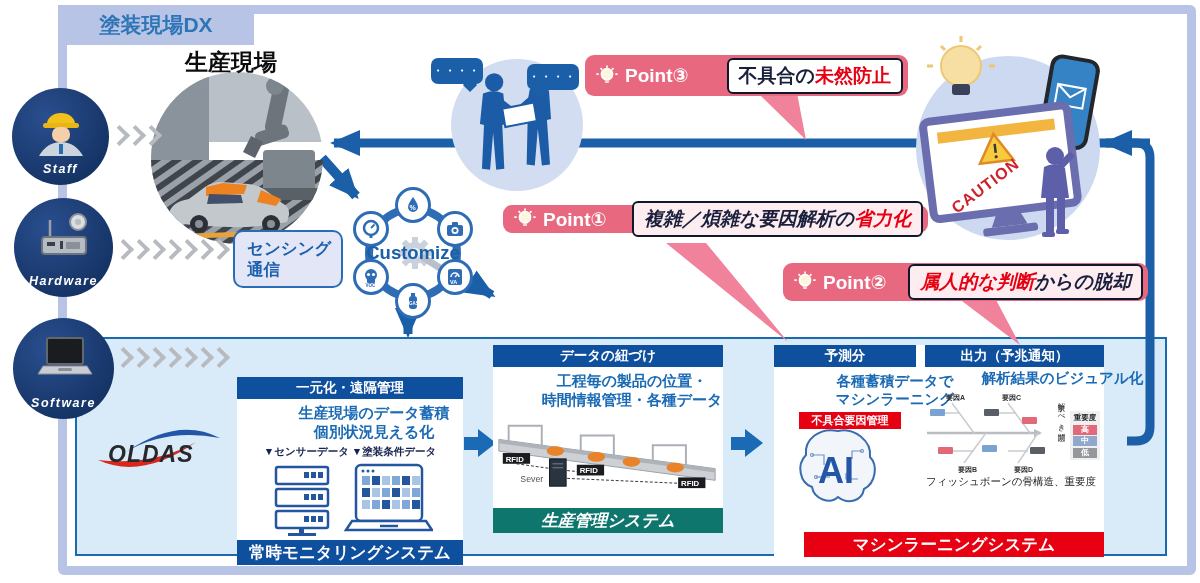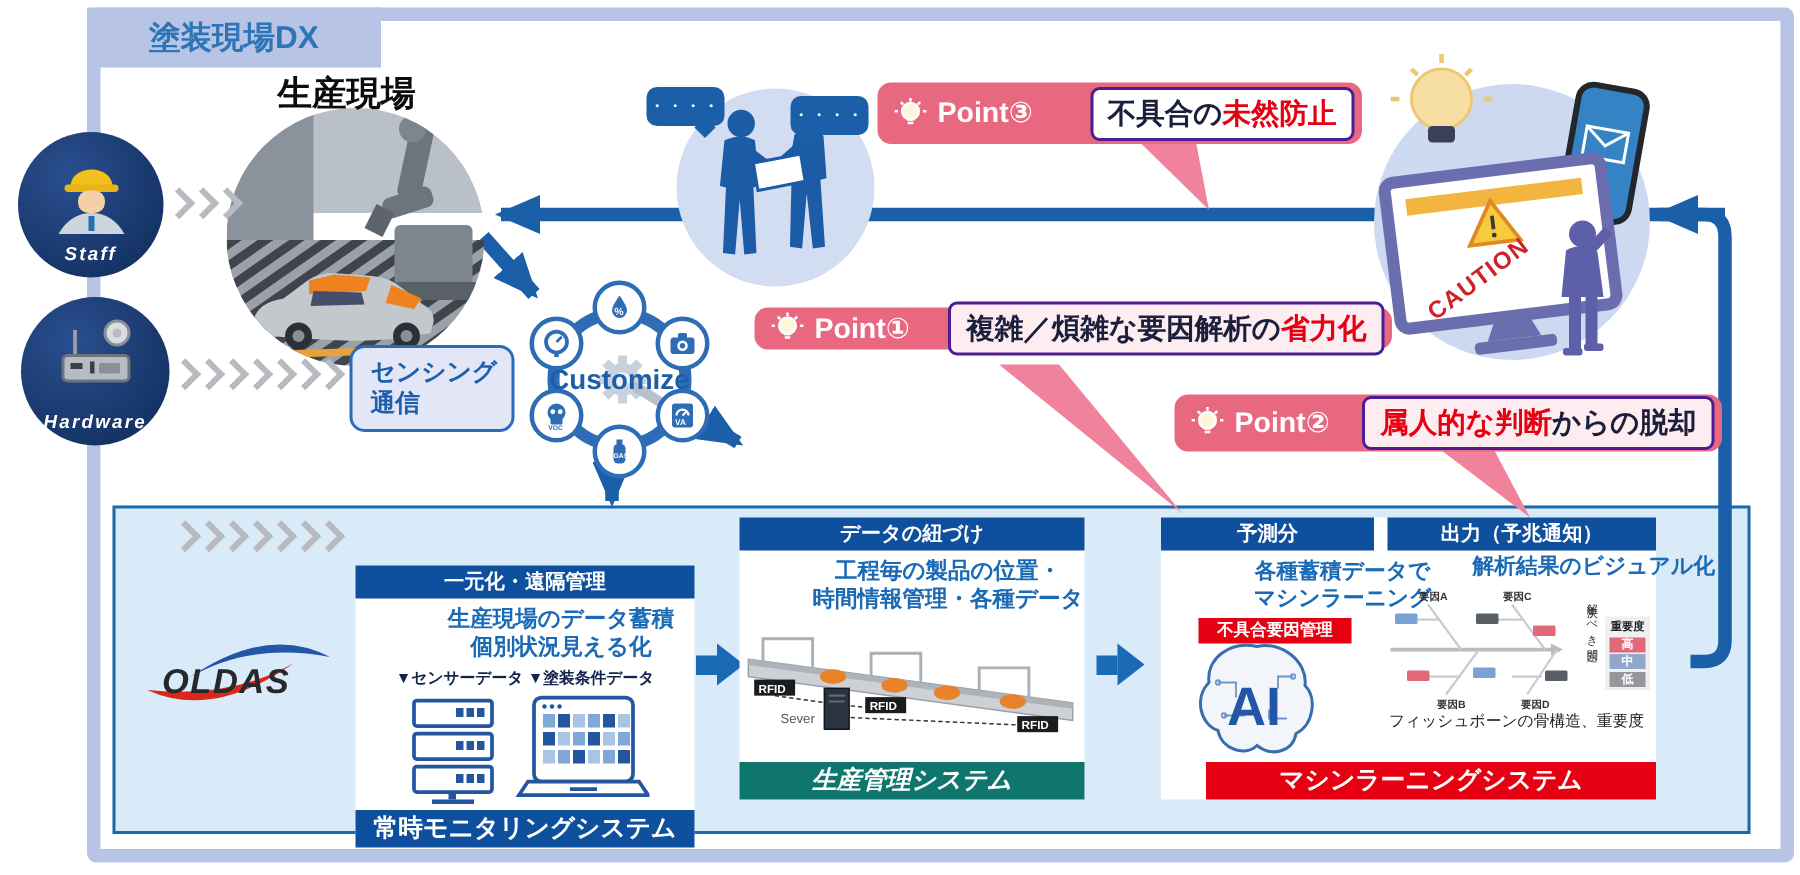--- a/index.html
+++ b/index.html
@@ -33,23 +33,23 @@
              box-sizing:border-box;z-index:6;}
   .cust-node{width:36px;height:36px;background:#fff;border:3px solid #2e6db5;border-radius:50%;
              box-sizing:border-box;z-index:6;display:flex;align-items:center;justify-content:center;}
   .cust-label{left:356px;top:242px;width:114px;text-align:center;z-index:7;color:#1a5fa8;
               font-size:18.5px;font-weight:bold;}
   
   .pill{background:#e8697f;border-radius:9px;z-index:8;display:flex;align-items:center;
         padding:0 5px 0 10px;box-sizing:border-box;}
   .pill .plabel{color:#fff;font-size:19px;font-weight:bold;margin:0 8px 0 6px;white-space:nowrap;}
   .pill .pinner{display:flex;align-items:center;height:32px;border-radius:6px;padding:0 10px;
-                border:2px solid #4c1d95;font-size:19px;font-weight:bold;white-space:nowrap;margin-left:auto;}
+                border:2px solid #0f172a;font-size:19px;font-weight:bold;white-space:nowrap;margin-left:auto;}
   .seg-dark{color:#1a1f3c;} .seg-red{color:#e60012;}
-  .inner-white{background:#fff;} .inner-pink{background:#fdedf1;}
+  .inner-white{background:#fff;} .inner-pink{background:#fdedf1;font-style:italic;}
   
   .sysbox{left:75px;top:337px;width:1092px;height:219px;background:#d9ebf8;border:2.5px solid #1a6ab0;
           box-sizing:border-box;z-index:2;}
   .panel{background:#fff;z-index:4;}
   .phead{background:#0e4f9e;color:#fff;font-weight:bold;font-size:13.5px;text-align:center;
          height:22px;line-height:22px;}
   .pbody{color:#1a6ab5;font-weight:bold;font-size:15px;text-align:center;line-height:1.25;margin-top:5px;padding-left:48px;}
   .psub{color:#14234e;font-weight:bold;font-size:10.5px;text-align:center;margin-top:3px;}
   .pfoot{position:absolute;left:0;right:0;bottom:0;height:25px;color:#fff;font-weight:bold;
          font-size:16.5px;text-align:center;line-height:25px;}
@@ -109,20 +109,28 @@
     <svg width="56" height="56" viewBox="0 0 56 56">
       <line x1="14" y1="10" x2="14" y2="27" stroke="#9aa0a8" stroke-width="2.5"></line>
       <circle cx="42" cy="12" r="8" fill="#dadde2" stroke="#8a9097" stroke-width="2"></circle>
       <circle cx="42" cy="12" r="3" fill="#b8bcc2"></circle>
       <rect x="6" y="27" width="44" height="17" rx="3" fill="#b6bcc4" stroke="#6d747c" stroke-width="2"></rect>
       <rect x="11" y="32" width="8" height="4" fill="#3a4047"></rect>
       <rect x="24" y="31" width="3" height="8" fill="#3a4047"></rect>
       <rect x="30" y="32" width="14" height="7" rx="1" fill="#8a9097"></rect>
     </svg>
     <span class="lbl">Hardware</span>
+  </div>
+  <div class="abs actor" style="left:13px;top:318px;width:101px;height:101px;">
+    <svg width="58" height="56" viewBox="0 0 58 56">
+      <rect x="12" y="8" width="36" height="26" rx="2" fill="#1a1c20" stroke="#62666d" stroke-width="2"></rect>
+      <path d="M8 36 h44 l5 8 H3 z" fill="#c9ccd2" stroke="#8a8f96" stroke-width="1"></path>
+      <rect x="23" y="38" width="14" height="3" rx="1.5" fill="#8a8f96"></rect>
+    </svg>
+    <span class="lbl">Software</span>
   </div>
 
   <div class="abs chevrow" style="left:112px;top:128px;">
     <span class="chev"></span>
       <span class="chev"></span>
       <span class="chev"></span>
   </div>
   <div class="abs chevrow" style="left:116px;top:242px;">
     <span class="chev"></span>
       <span class="chev"></span>
@@ -458,21 +466,21 @@
       <text x="26" y="72" font-size="9" fill="#555">Sever</text>
     </svg>
     <div class="pfoot foot-purple">生産管理システム</div>
   </div>
 
   <div class="abs flowarrow" style="left:731px;top:429px;">
     <span class="bar"></span>
       <span class="tri"></span>
   </div>
 
-  <div class="abs panel" style="left:774px;top:345px;width:330px;height:188px;">
+  <div class="abs panel" style="left:774px;top:345px;width:330px;height:212px;">
     <div class="abs phead" style="left:0;top:0;width:142px;">予測分</div>
     <div class="abs phead" style="left:151px;top:0;width:179px;">出力（予兆通知）</div>
     <div class="abs pbody" style="left:0;top:22px;width:146px;font-size:14.5px;">
       <div>各種蓄積データで</div>
       <div>マシンラーニング</div>
     </div>
     <div class="abs chip-red" style="left:25px;top:67px;width:102px;height:17px;">不具合要因管理</div>
     <svg class="abs" style="left:18px;top:80px;" width="92" height="84" viewBox="0 0 92 84">
       <path d="M46 6 C28 2 12 14 14 30 C4 40 8 58 20 62 C22 74 38 80 46 72 C56 80 70 76 72 64 C84 58 86 40 78 32 C80 16 62 2 46 6 Z" fill="#f2f6fb" stroke="#3a6cb0" stroke-width="2"></path>
       <g stroke="#6f95c6" stroke-width="1.2" fill="none">

